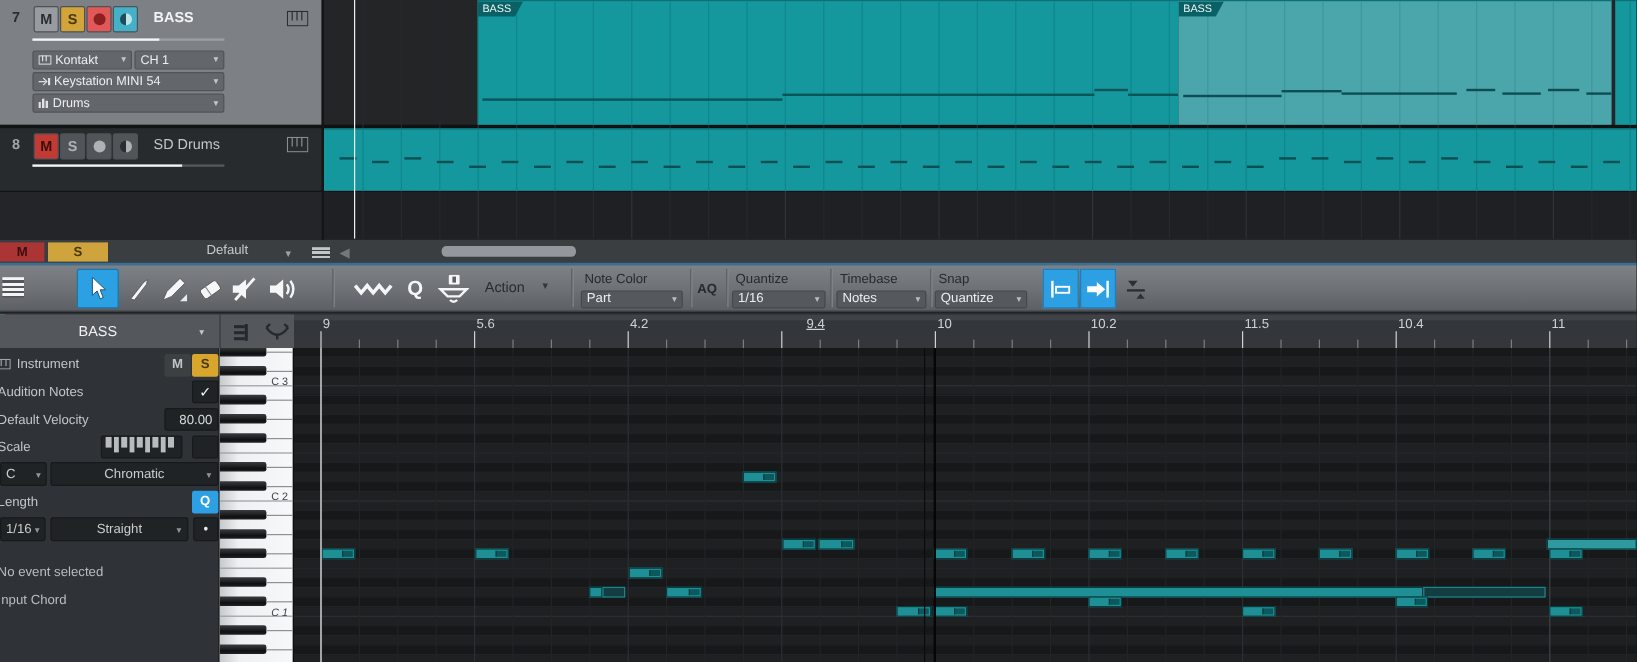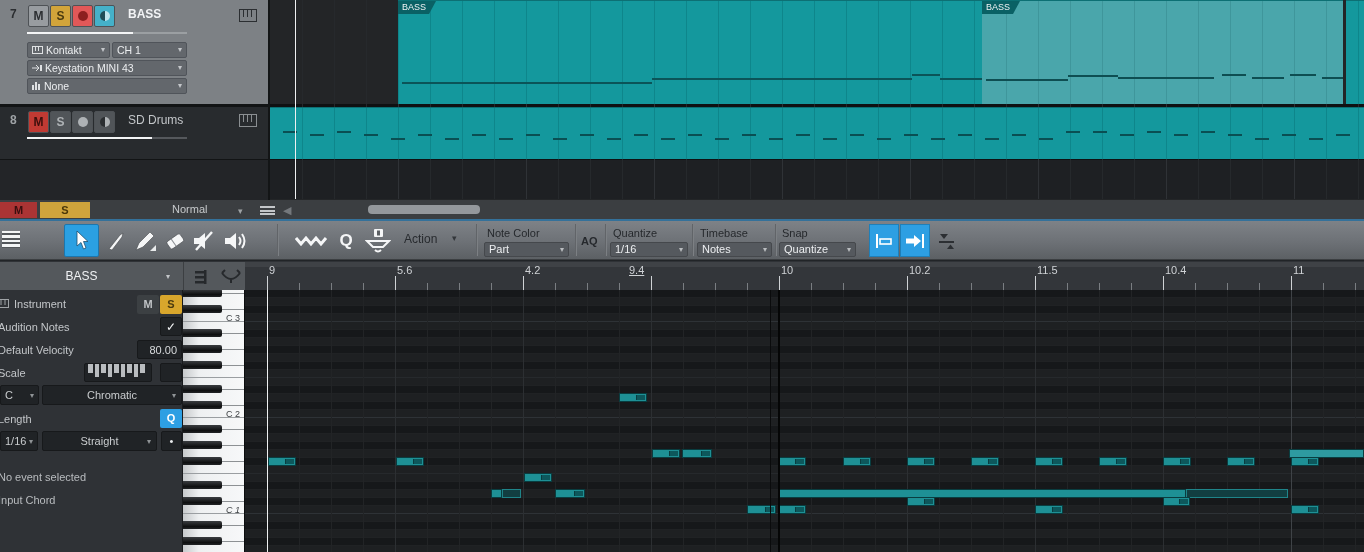--- a/index.html
+++ b/index.html
@@ -109,30 +109,30 @@
       <div class="drop" style="left:112px;top:42px;width:75px;height:16px">
         <span>CH 1</span>
         <span class="arr">▾</span>
       </div>
       <div class="drop" style="left:27px;top:60px;width:160px;height:16px">
         <svg width="10" height="8" style="margin-right:3px">
             <line x1="0" y1="4" x2="6" y2="4" stroke="#dfe1e3"></line>
             <path d="M4,1 L7,4 L4,7" fill="none" stroke="#dfe1e3"></path>
             <rect x="8" y="1" width="2" height="6" fill="#dfe1e3"></rect>
           </svg>
-        <span>Keystation MINI 43</span>
+        <span>Keystation MINI 54</span>
         <span class="arr">▾</span>
       </div>
       <div class="drop" style="left:27px;top:78px;width:160px;height:16px">
         <svg width="9" height="8" style="margin-right:3px">
             <rect x="0" y="3" width="2" height="5" fill="#dfe1e3"></rect>
             <rect x="3" y="0" width="2" height="8" fill="#dfe1e3"></rect>
             <rect x="6" y="2" width="2" height="6" fill="#dfe1e3"></rect>
           </svg>
-        <span>None</span>
+        <span>Drums</span>
         <span class="arr">▾</span>
       </div>
     </div>
     <div class="abs panel-sep" style="top:104px;height:3px"></div>
     <div id="track8" class="abs">
       <div class="abs tracknum" style="left:10px;top:6px;color:#9fa3a6">8</div>
       <div class="tbtn" style="left:28px;top:4px;background:#c13a33;color:#3d0f0c">M</div>
       <div class="tbtn" style="left:50px;top:4px;background:#515559;color:#aeb2b5">S</div>
       <div class="tbtn" style="left:72px;top:4px;background:#515559">
         <span class="abs" style="left:5px;top:5px;width:10px;height:10px;border-radius:50%;background:#aeb2b5"></span>
@@ -319,21 +319,21 @@
         <div style="position: absolute; left: 1012px; top: 26px; width: 14px; height: 2px; background: rgb(10, 79, 83);"></div>
         <div style="position: absolute; left: 1039px; top: 29.5px; width: 14px; height: 2px; background: rgb(10, 79, 83);"></div>
         <div style="position: absolute; left: 1066px; top: 26px; width: 14px; height: 2px; background: rgb(10, 79, 83);"></div>
       </div>
       <div style="position: absolute; left: 25px; top: 0px; width: 1px; height: 199px; background: rgb(238, 240, 241);"></div>
     </div>
 
   <div id="minibar" class="abs">
     <div class="chip" style="left:0;width:37px;background:#ab3434;color:#3a0f0f">M</div>
     <div class="chip" style="left:40px;width:50px;background:#cfa43c;color:#4a3708">S</div>
-    <div class="mode">Normal</div>
+    <div class="mode">Default</div>
     <div class="abs" style="left:238px;top:6px;color:#9fa3a6;font-size:9px">▾</div>
     <div class="abs" style="left:260px;top:6px;width:15px;height:9px;background:repeating-linear-gradient(180deg,#c3c6c9 0,#c3c6c9 2px,#3b3e41 2px,#3b3e41 3.5px)"></div>
     <div class="abs" style="left:283px;top:4px;color:#74787c;font-size:11px">◀</div>
     <div id="mini-scroll"></div>
   </div>
   <div id="minibar-line" class="abs"></div>
 
   <div id="toolbar" class="abs">
     <div class="abs" style="left:2px;top:10px;width:18px;height:17px;background:repeating-linear-gradient(180deg,#f2f4f5 0,#f2f4f5 2.5px,#52565a 2.5px,#52565a 4.5px)"></div>
     <div class="tool sel" style="left:64px;width:35px">
@@ -493,21 +493,21 @@
         <div style="position: absolute; left: 918px; top: 14px; width: 1px; bottom: 1px; background: rgb(207, 210, 213);"></div>
         <div style="position: absolute; left: 950px; top: 21px; width: 1px; bottom: 1px; background: rgb(122, 126, 130);"></div>
         <div style="position: absolute; left: 982px; top: 21px; width: 1px; bottom: 1px; background: rgb(122, 126, 130);"></div>
         <div style="position: absolute; left: 1014px; top: 21px; width: 1px; bottom: 1px; background: rgb(122, 126, 130);"></div>
         <div style="position: absolute; left: 1046px; top: 14px; width: 1px; bottom: 1px; background: rgb(207, 210, 213);"></div>
         <div style="position: absolute; left: 1078px; top: 21px; width: 1px; bottom: 1px; background: rgb(122, 126, 130);"></div>
         <div style="position: absolute; left: 1110px; top: 21px; width: 1px; bottom: 1px; background: rgb(122, 126, 130);"></div>
         <div class="rl" style="position: absolute; left: 24px; top: 2px;">9</div>
         <div class="rl" style="position: absolute; left: 152px; top: 2px;">5.6</div>
         <div class="rl" style="position: absolute; left: 280px; top: 2px;">4.2</div>
-        <div class="rl" style="position: absolute; left: 384px; top: 2px; text-decoration: underline;">9.4</div>
+        <div class="rl" style="position: absolute; left: 427px; top: 2px; text-decoration: underline;">9.4</div>
         <div class="rl" style="position: absolute; left: 536px; top: 2px;">10</div>
         <div class="rl" style="position: absolute; left: 664px; top: 2px;">10.2</div>
         <div class="rl" style="position: absolute; left: 792px; top: 2px;">11.5</div>
         <div class="rl" style="position: absolute; left: 920px; top: 2px;">10.4</div>
         <div class="rl" style="position: absolute; left: 1048px; top: 2px;">11</div>
         <div style="position: absolute; left: 0px; bottom: 0px; width: 1119px; height: 1px; background: rgb(16, 18, 20);"></div>
       </div>
   </div>
 
   <div id="inspector" class="abs">

